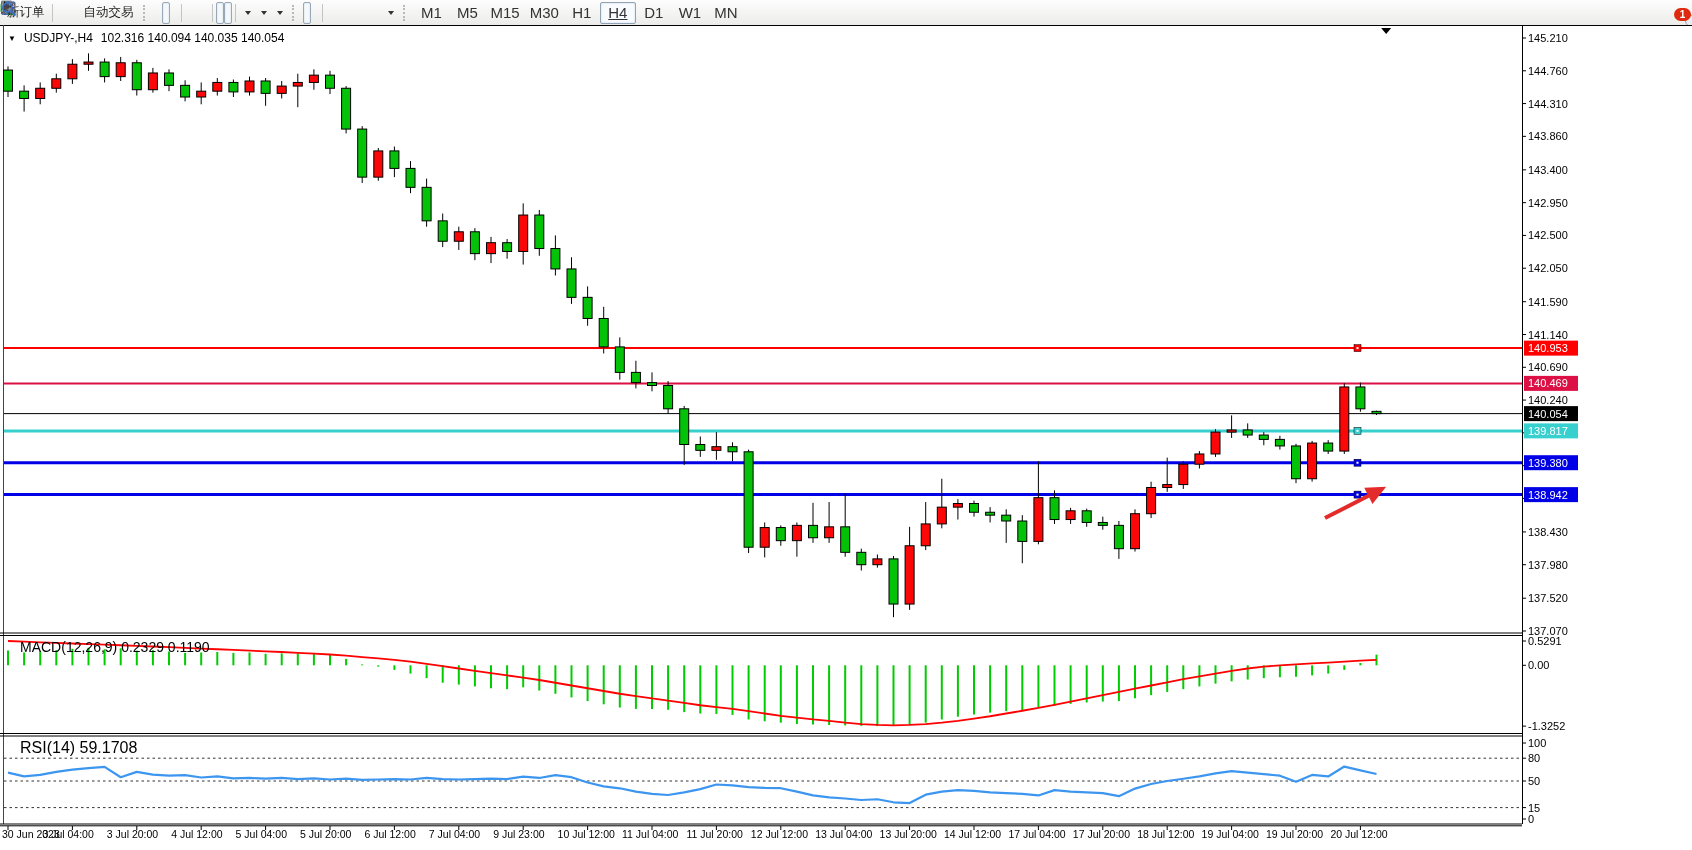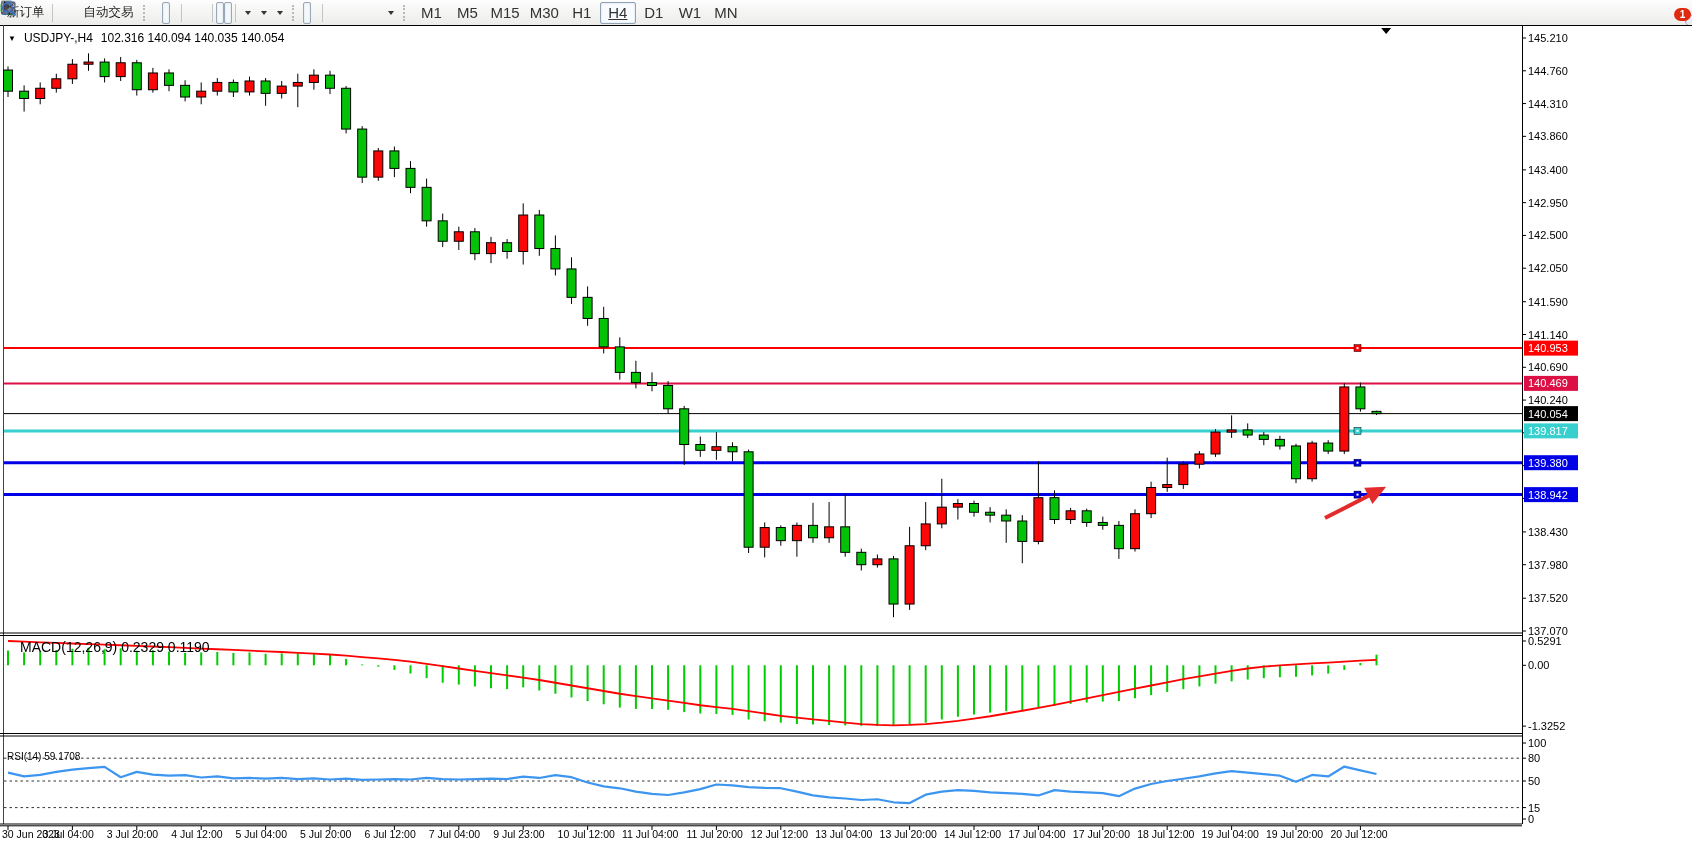--- a/index.html
+++ b/index.html
@@ -23,21 +23,21 @@
   #tb-right{margin-left:auto;display:flex;align-items:center;padding-right:8px;gap:8px;}
   #chat-badge{position:absolute;top:-5px;right:-7px;background:#e02a10;color:#fff;border-radius:8px;
     min-width:13px;height:13px;font-size:10px;line-height:13px;text-align:center;padding:0 2px;font-weight:bold;}
   .icon16{width:16px;height:16px;display:block;}
   
   #chart{position:absolute;left:0;top:25px;width:1692px;height:825px;background:#fff;}
   svg{position:absolute;left:0;top:0;}
   #chart-title{position:absolute;left:8px;top:6px;font-size:12px;color:#000;display:flex;gap:8px;align-items:center;}
   #title-collapse{font-size:8px;color:#000;}
   #macd-label{position:absolute;left:7px;top:614px;font-size:14px;color:#000;margin-left:13px;}
-  #rsi-label{position:absolute;left:7px;top:714px;font-size:10px;color:#000;margin-top:12px;}
+  #rsi-label{position:absolute;left:20px;top:714px;font-size:16px;color:#000;}
   .axis-tick-label{font-size:11px;fill:#000;}
   .time-label{font-size:10.5px;fill:#000;}
   .price-tag{font-size:11px;fill:#fff;}
 </style>
 </head>
 <body>
 
 <div id="app">
 
   <div id="toolbar">

